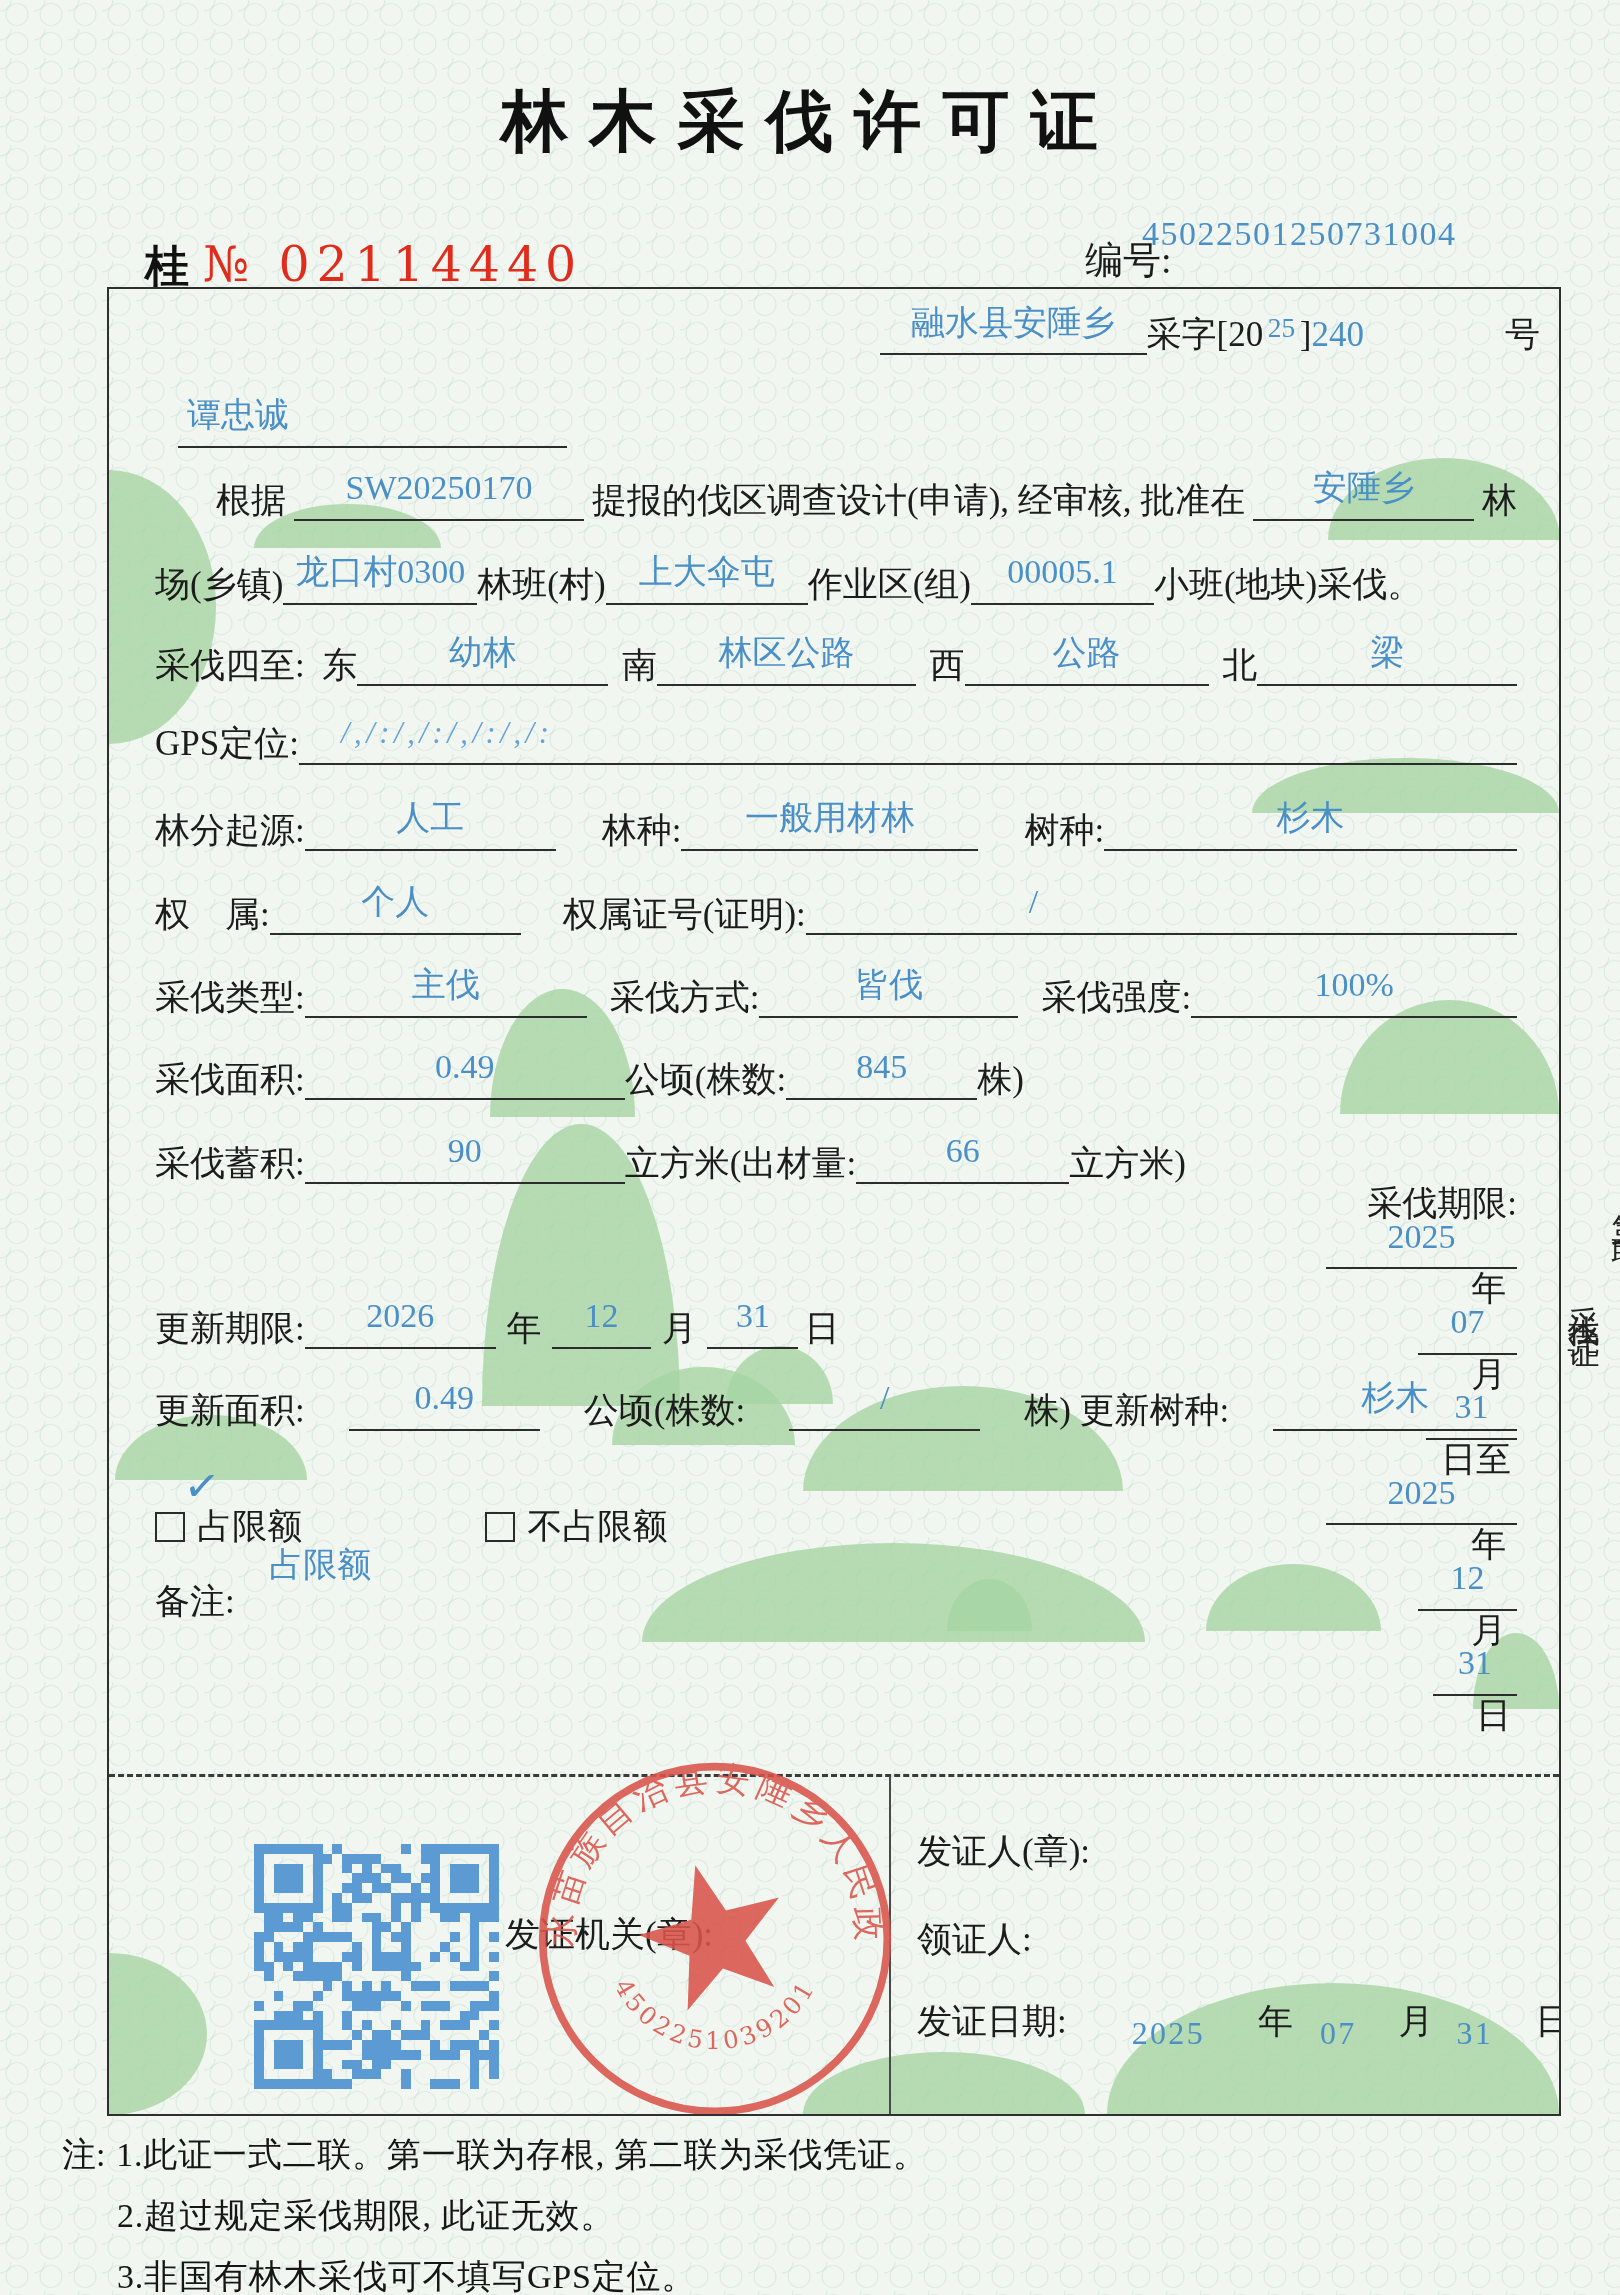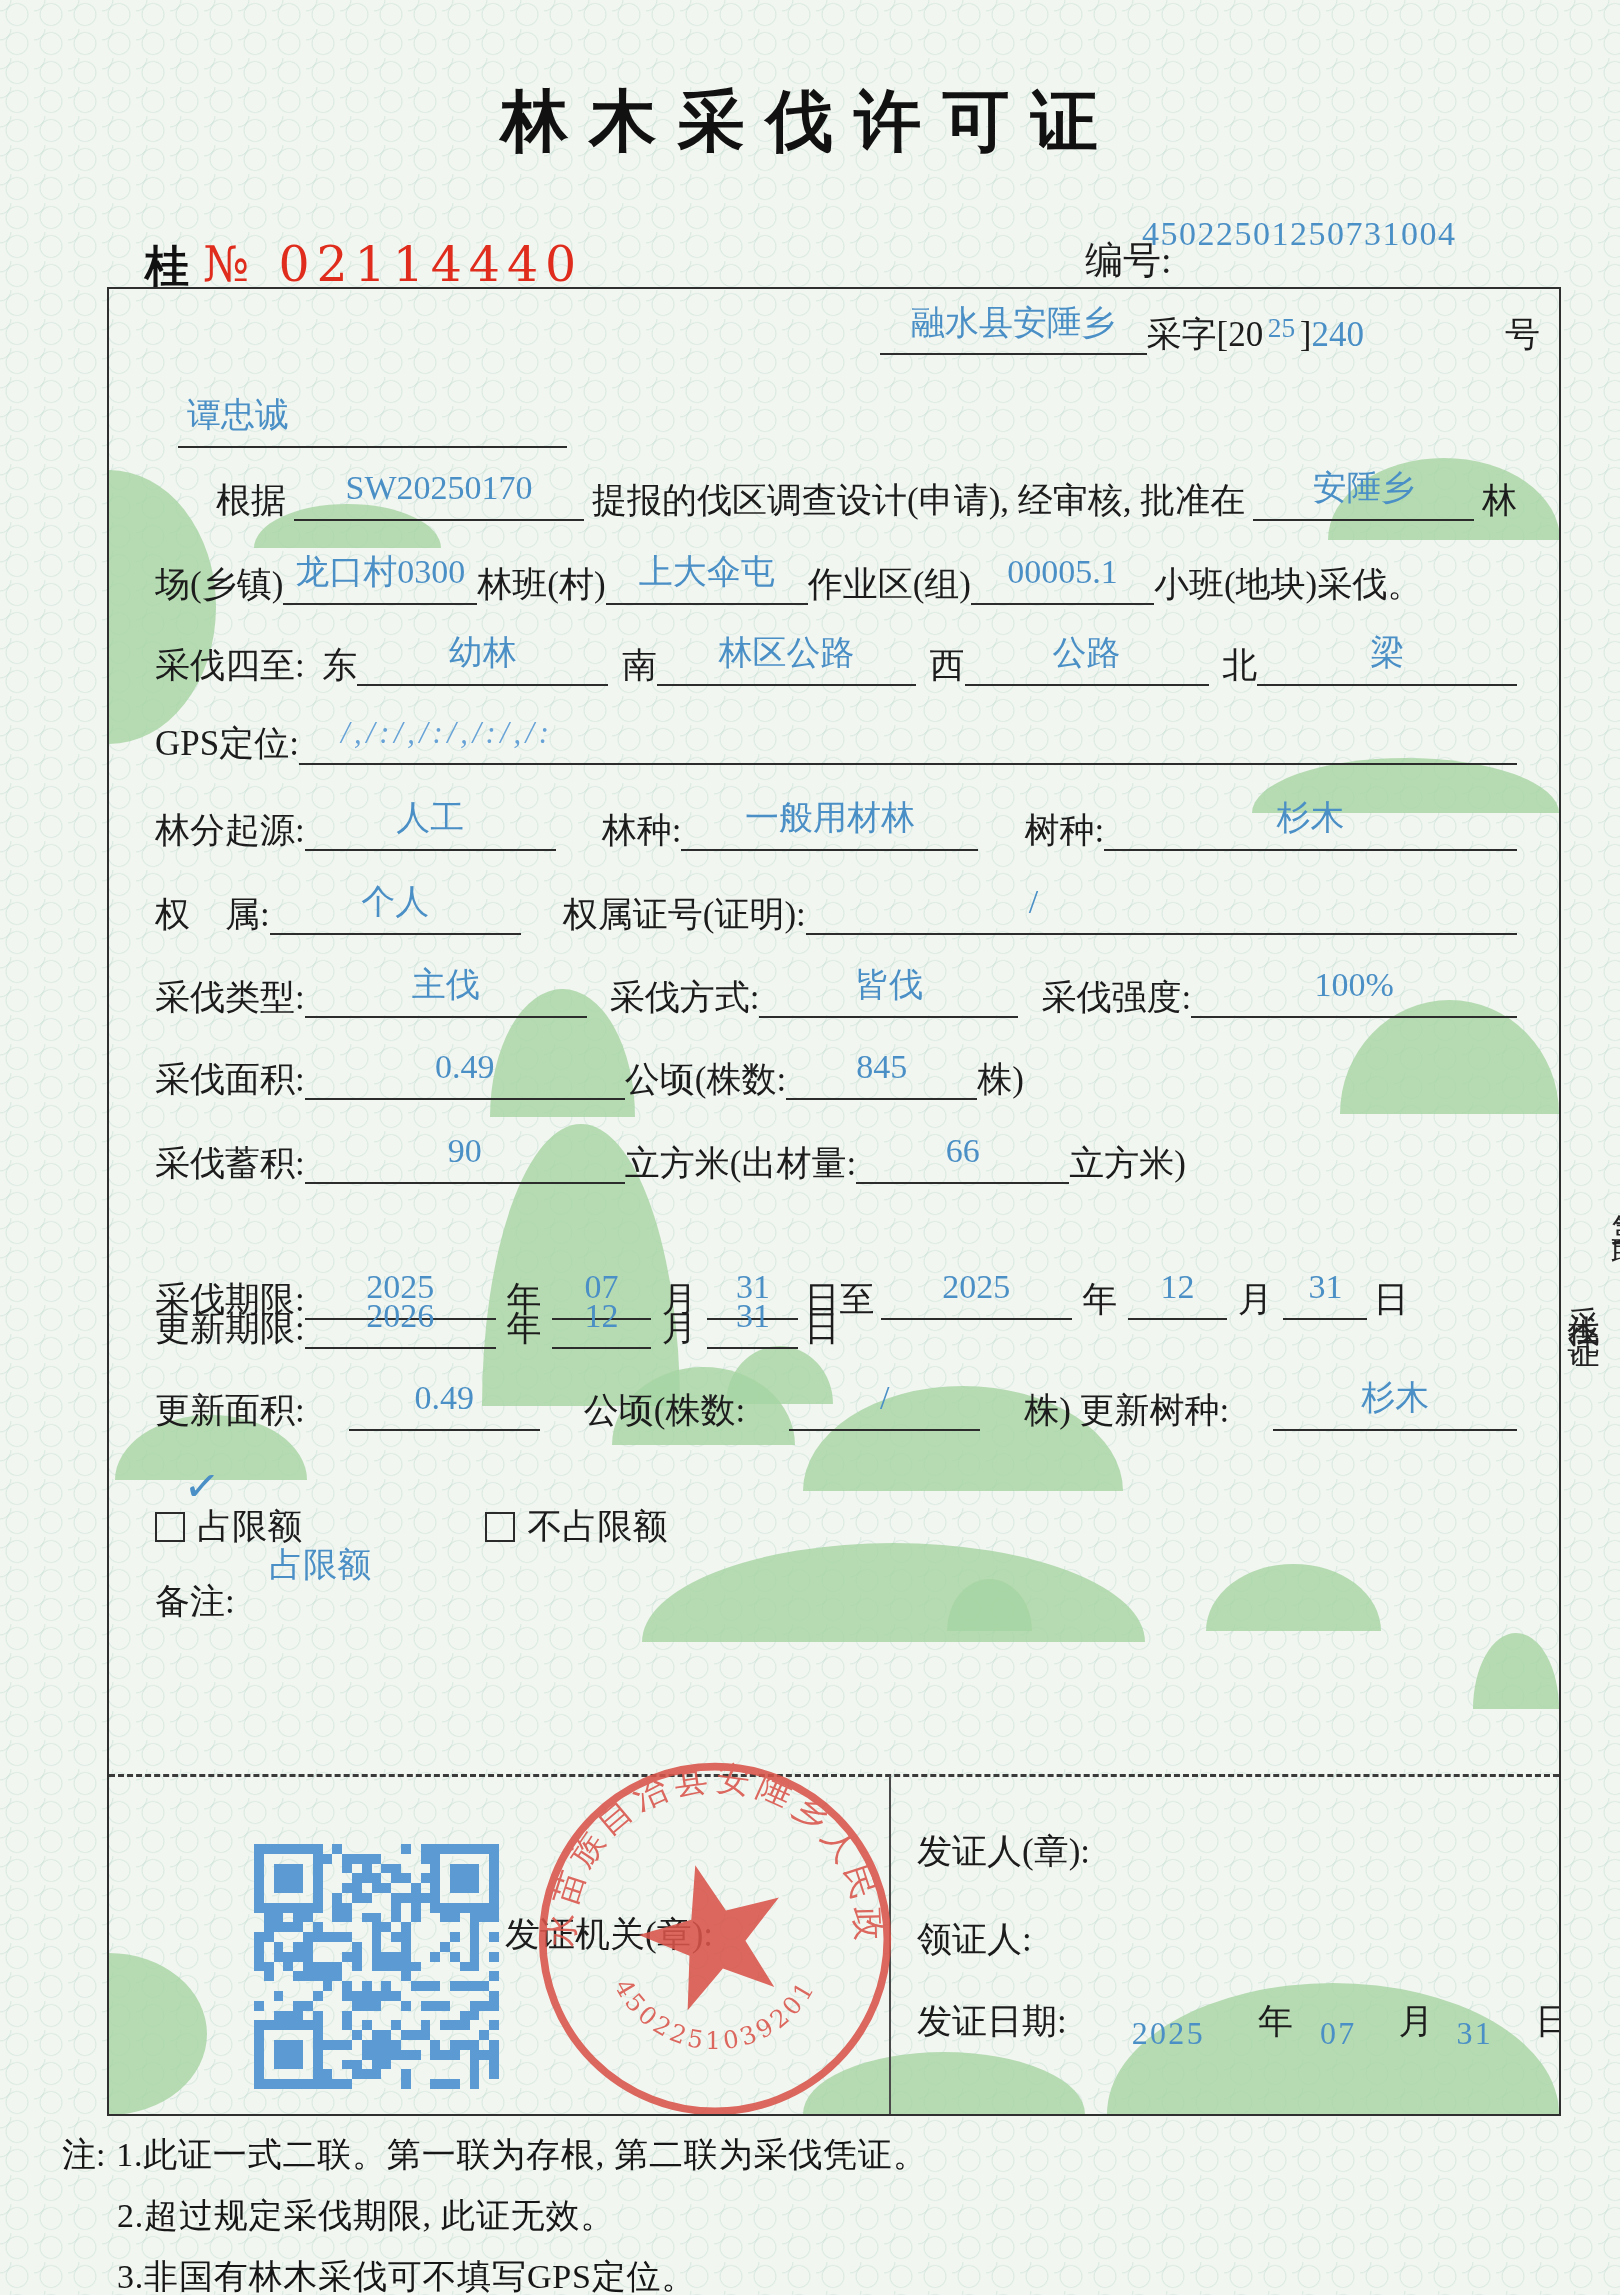--- a/index.html
+++ b/index.html
@@ -233,21 +233,21 @@
       <span class="fill" style="width:320px;">
         <span class="val">90</span>
       </span>
       <span class="lbl">立方米(出材量:</span>
       <span class="fill" style="width:213px;">
         <span class="val">66</span>
       </span>
       <span class="lbl">立方米)</span>
     </div>
 
-    <div class="row" style="top:986px;">
+    <div class="row" style="top:895px;flex-direction:column;">
       <span class="lbl">采伐期限:</span>
       <span class="fill" style="width:191px;">
         <span class="val">2025</span>
       </span>
       <span class="lbl" style="margin:0 10.7px;">年</span>
       <span class="fill" style="width:99px;">
         <span class="val">07</span>
       </span>
       <span class="lbl" style="margin:0 10.7px;">月</span>
       <span class="fill" style="width:91px;">

